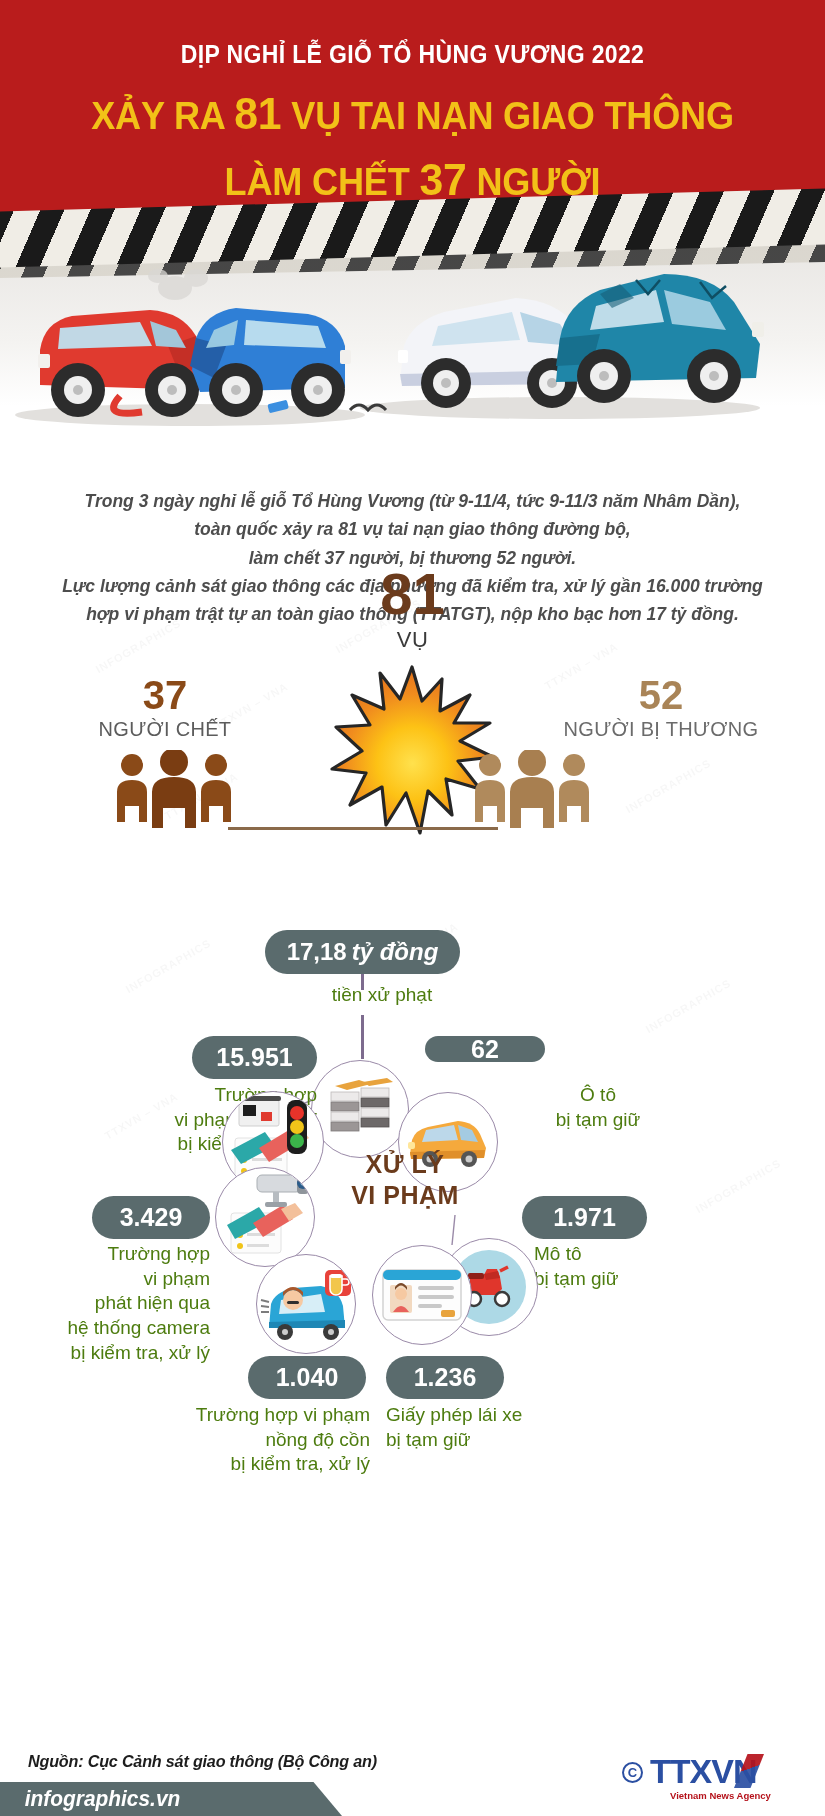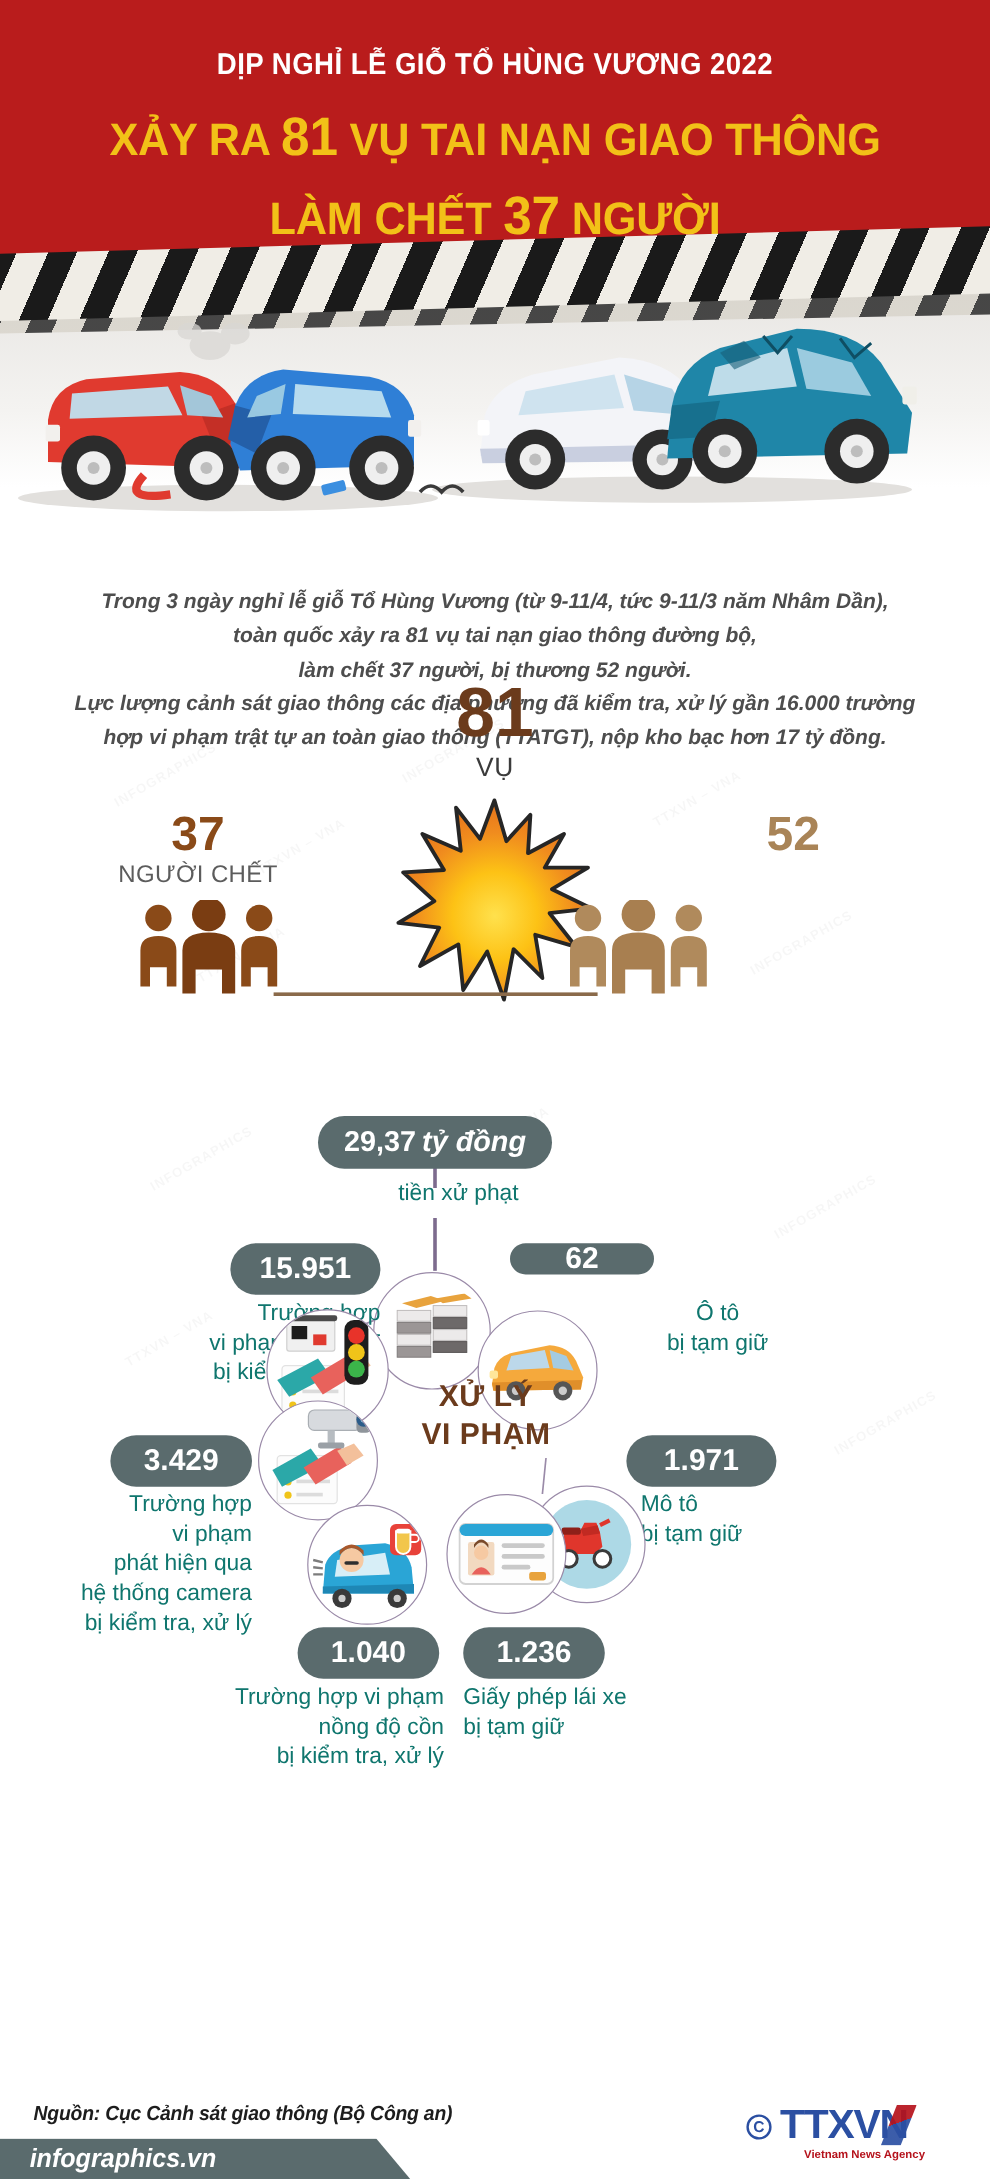--- a/index.html
+++ b/index.html
@@ -159,21 +159,21 @@
   }
   .pill-money { left: 265px; top: 15px; width: 195px; height: 44px; font-size: 24px; }
   .pill-money i { font-style: italic; font-weight: 600; margin-left: 5px; }
   .pill-15951 { left: 192px; top: 121px; width: 125px; height: 43px; font-size: 25px; }
   .pill-62    { left: 425px; top: 121px; width: 120px; height: 26px; font-size: 25px; }
   .pill-3429  { left: 92px;  top: 281px; width: 118px; height: 43px; font-size: 25px; }
   .pill-1971  { left: 522px; top: 281px; width: 125px; height: 43px; font-size: 25px; }
   .pill-1040  { left: 248px; top: 441px; width: 118px; height: 43px; font-size: 25px; }
   .pill-1236  { left: 386px; top: 441px; width: 118px; height: 43px; font-size: 25px; }
 
-  .cap { position: absolute; color: #0f766e; font-size: 19px; line-height: 1.30; font-weight: 400; }
+  .cap { position: absolute; color: #4d7c0f; font-size: 19px; line-height: 1.30; font-weight: 400; }
   .cap-money { left: 302px; top: 68px; width: 160px; text-align: center; }
   .cap-15951 { left: 55px;  top: 168px; width: 262px; text-align: right; }
   .cap-62    { left: 498px; top: 168px; width: 200px; text-align: center; }
   .cap-3429  { left: 40px;  top: 327px; width: 170px; text-align: right; }
   .cap-1971  { left: 534px; top: 327px; width: 190px; text-align: left; }
   .cap-1040  { left: 160px; top: 488px; width: 210px; text-align: right; }
   .cap-1236  { left: 386px; top: 488px; width: 210px; text-align: left; }
 
   .wheel-title {
     position: absolute; left: 330px; top: 234px; width: 150px;
@@ -364,20 +364,21 @@
       <path d="M82 2 L92 36 L112 14 L110 46 L140 30 L124 58 L160 58 L130 76 L163 92 L128 96 L150 124 L116 114 L122 150 L98 126 L90 168 L76 128 L56 160 L52 122 L20 140 L36 108 L2 104 L32 86 L6 62 L40 60 L22 30 L54 44 L50 8 L70 34 Z" fill="url(#exg)" stroke="#262626" stroke-width="3.2" stroke-linejoin="round"></path>
     </svg>
 
     <div class="stat-side stat-left">
       <div class="num">37</div>
       <div class="lbl">NGƯỜI CHẾT</div>
     </div>
 
     <div class="stat-side stat-right">
       <div class="num">52</div>
+      <div class="lbl">NGƯỜI BỊ THƯƠNG</div>
     </div>
 
     <svg class="people people-left" width="125" height="80" viewBox="0 0 125 80">
       <g fill="#8a4a18">
         <circle cx="20" cy="15" r="11"></circle>
           <path d="M5 72 L5 42 Q5 30 20 30 Q35 30 35 42 L35 72 L27 72 L27 56 L13 56 L13 72 Z"></path>
         <circle cx="104" cy="15" r="11"></circle>
           <path d="M89 72 L89 42 Q89 30 104 30 Q119 30 119 42 L119 72 L111 72 L111 56 L97 56 L97 72 Z"></path>
       </g>
       <g fill="#7a3d12">
@@ -411,21 +412,21 @@
         <path d="M455 300 L452 330"></path>
         <path d="M415 398 L395 420"></path>
         <path d="M325 420 L300 400"></path>
         <path d="M268 330 L275 290"></path>
       </g>
     </svg>
     <div class="connector conn-v" style="left:361px; top:50px;  height:25px;"></div>
     <div class="connector conn-v" style="left:361px; top:100px; height:44px;"></div>
 
     <div class="pill pill-money">
-      <span>29,37</span>
+      <span>17,18</span>
         <i>tỷ đồng</i>
     </div>
     <div class="cap cap-money">tiền xử phạt</div>
 
     <div class="node" style="left:311px; top:145px; width:98px; height:98px;">
       <svg width="70" height="62" viewBox="0 0 70 62">
         <g>
           <rect x="6" y="14" width="28" height="9" fill="#eceaea" stroke="#bdb9b9" stroke-width="0.8"></rect>
           <rect x="6" y="24" width="28" height="9" fill="#9b9696" stroke="#7d7979" stroke-width="0.8"></rect>
           <rect x="6" y="34" width="28" height="9" fill="#eceaea" stroke="#bdb9b9" stroke-width="0.8"></rect>

